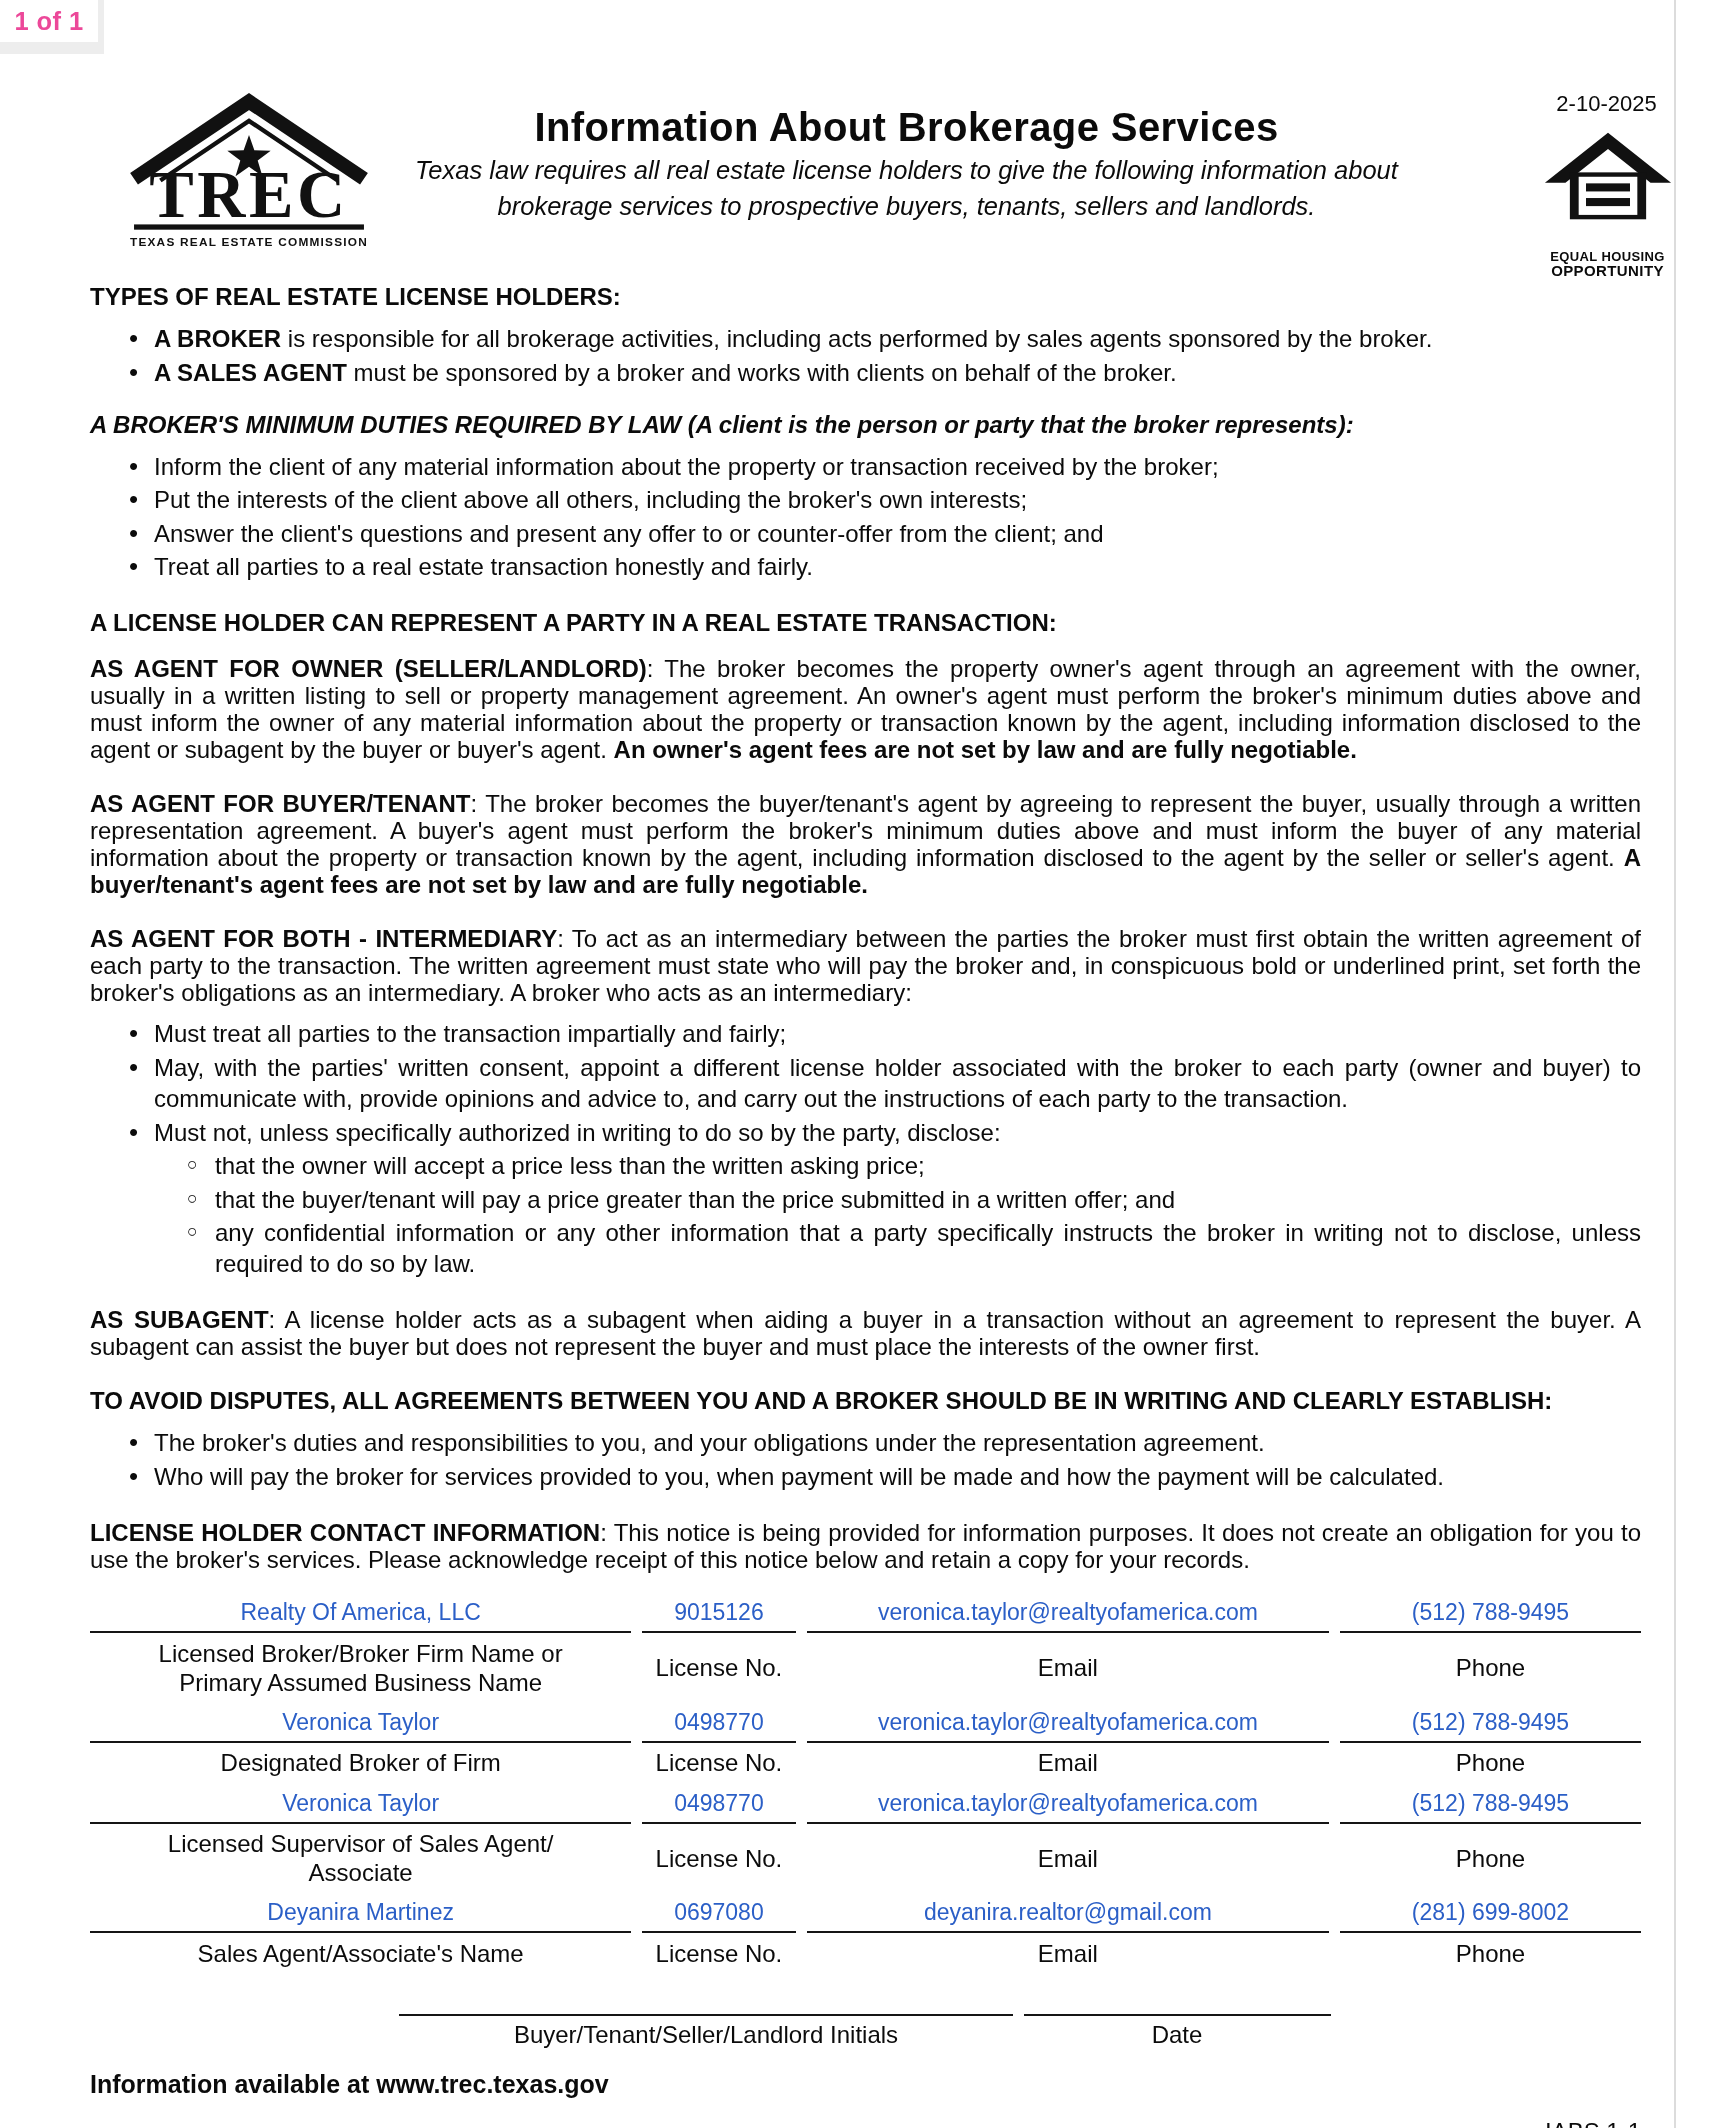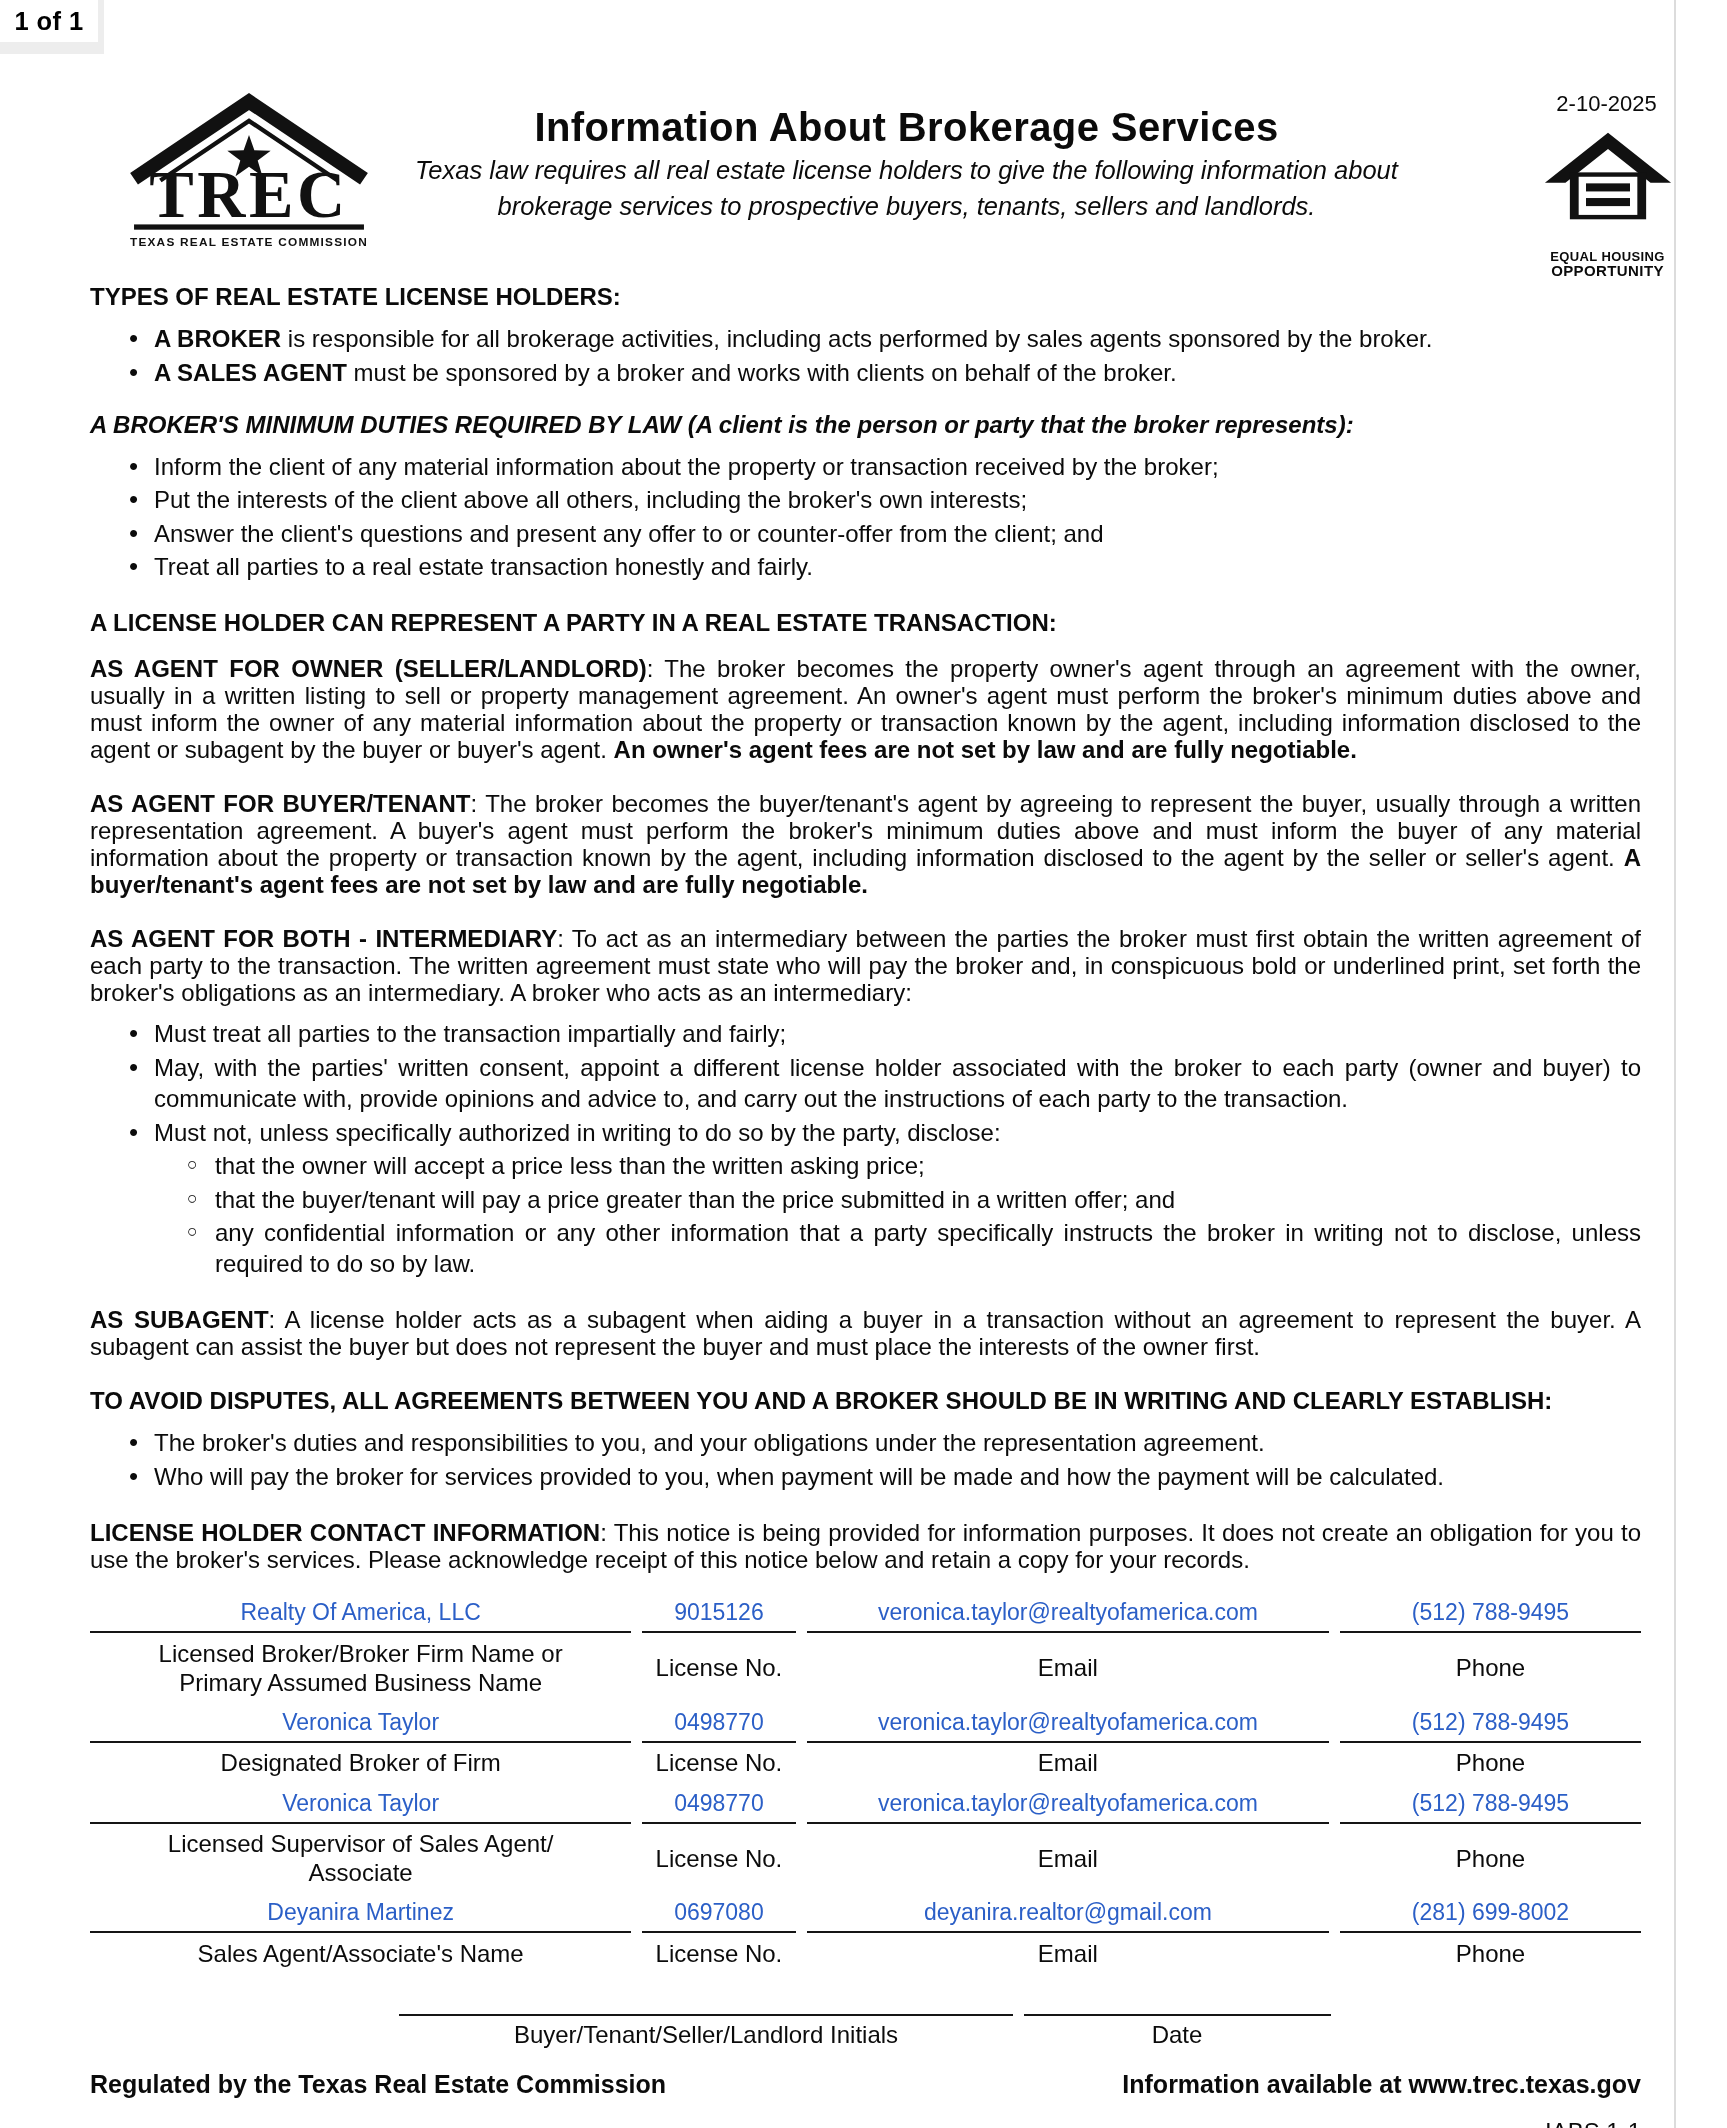--- a/index.html
+++ b/index.html
@@ -6,21 +6,21 @@
   body{
     width:1728px;height:2129px;position:relative;background:#ffffff;
     font-family:"Liberation Sans",sans-serif;color:#0b0b0b;overflow:hidden;
   }
   .page{position:absolute;inset:0;background:#fff;}
   .right-edge{position:absolute;top:0;bottom:0;left:1674px;width:1.8px;background:#dcdcdc;}
   .corner-bg{position:absolute;left:0;top:0;width:104px;height:54px;background:#ededed;}
   .page-chip{
     position:absolute;left:0;top:0;width:98px;height:42px;background:#fff;
     display:flex;align-items:center;justify-content:center;
-    color:#000000;font-size:25.5px;font-weight:600;letter-spacing:0.4px;
+    color:#ec4899;font-size:25.5px;font-weight:600;letter-spacing:0.4px;
   }
 
   
   .trec-logo{position:absolute;left:121px;top:84px;width:256px;height:172px;}
   .header-center{position:absolute;left:393px;top:105px;width:1027px;text-align:center;}
   .doc-title{font-size:40px;font-weight:bold;letter-spacing:0.4px;}
   .doc-subtitle{font-size:25.5px;font-style:italic;line-height:33px;margin-top:3.5px;}
   .doc-subtitle:first-of-type{margin-top:10.5px;}
   .hdr-date{position:absolute;left:1531px;top:91px;width:151px;text-align:center;font-size:22px;}
   .eho{position:absolute;left:1534px;top:125px;width:147px;text-align:center;}
@@ -217,20 +217,19 @@
         <div class="sigline"></div>
         <div class="siglabel">Buyer/Tenant/Seller/Landlord Initials</div>
       </div>
       <div class="sigcol2">
         <div class="sigline"></div>
         <div class="siglabel">Date</div>
       </div>
     </div>
 
     <div class="footer-row">
-      <div class="f-txt">Regulated by the Texas Real Estate Commission</div>
       <div class="f-txt">Information available at www.trec.texas.gov</div>
     </div>
     <div class="iabs">IABS 1-1</div>
 
   </main>
 </div>
 
 
 </body></html>

